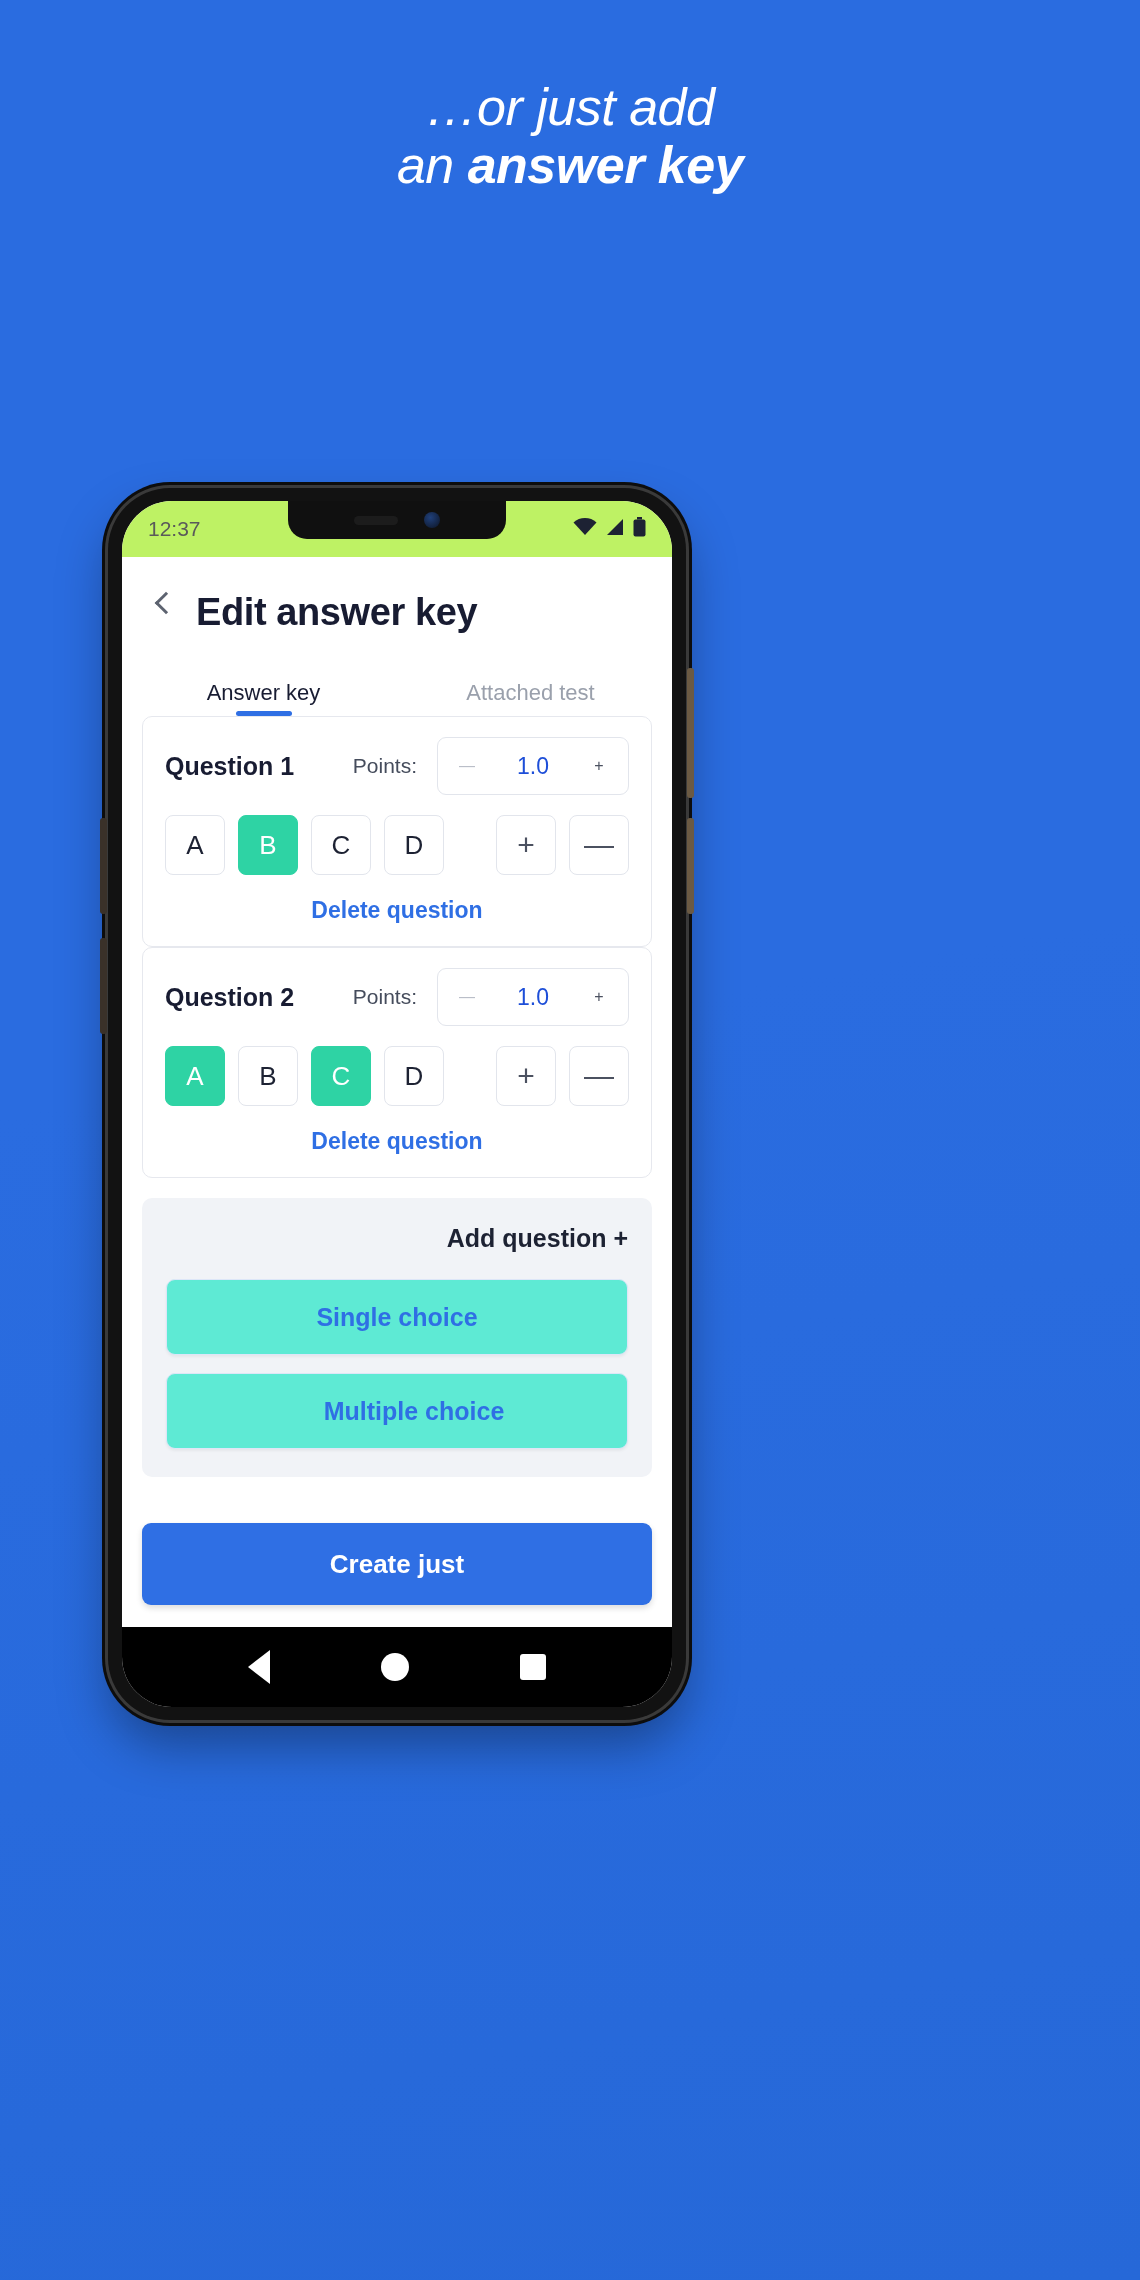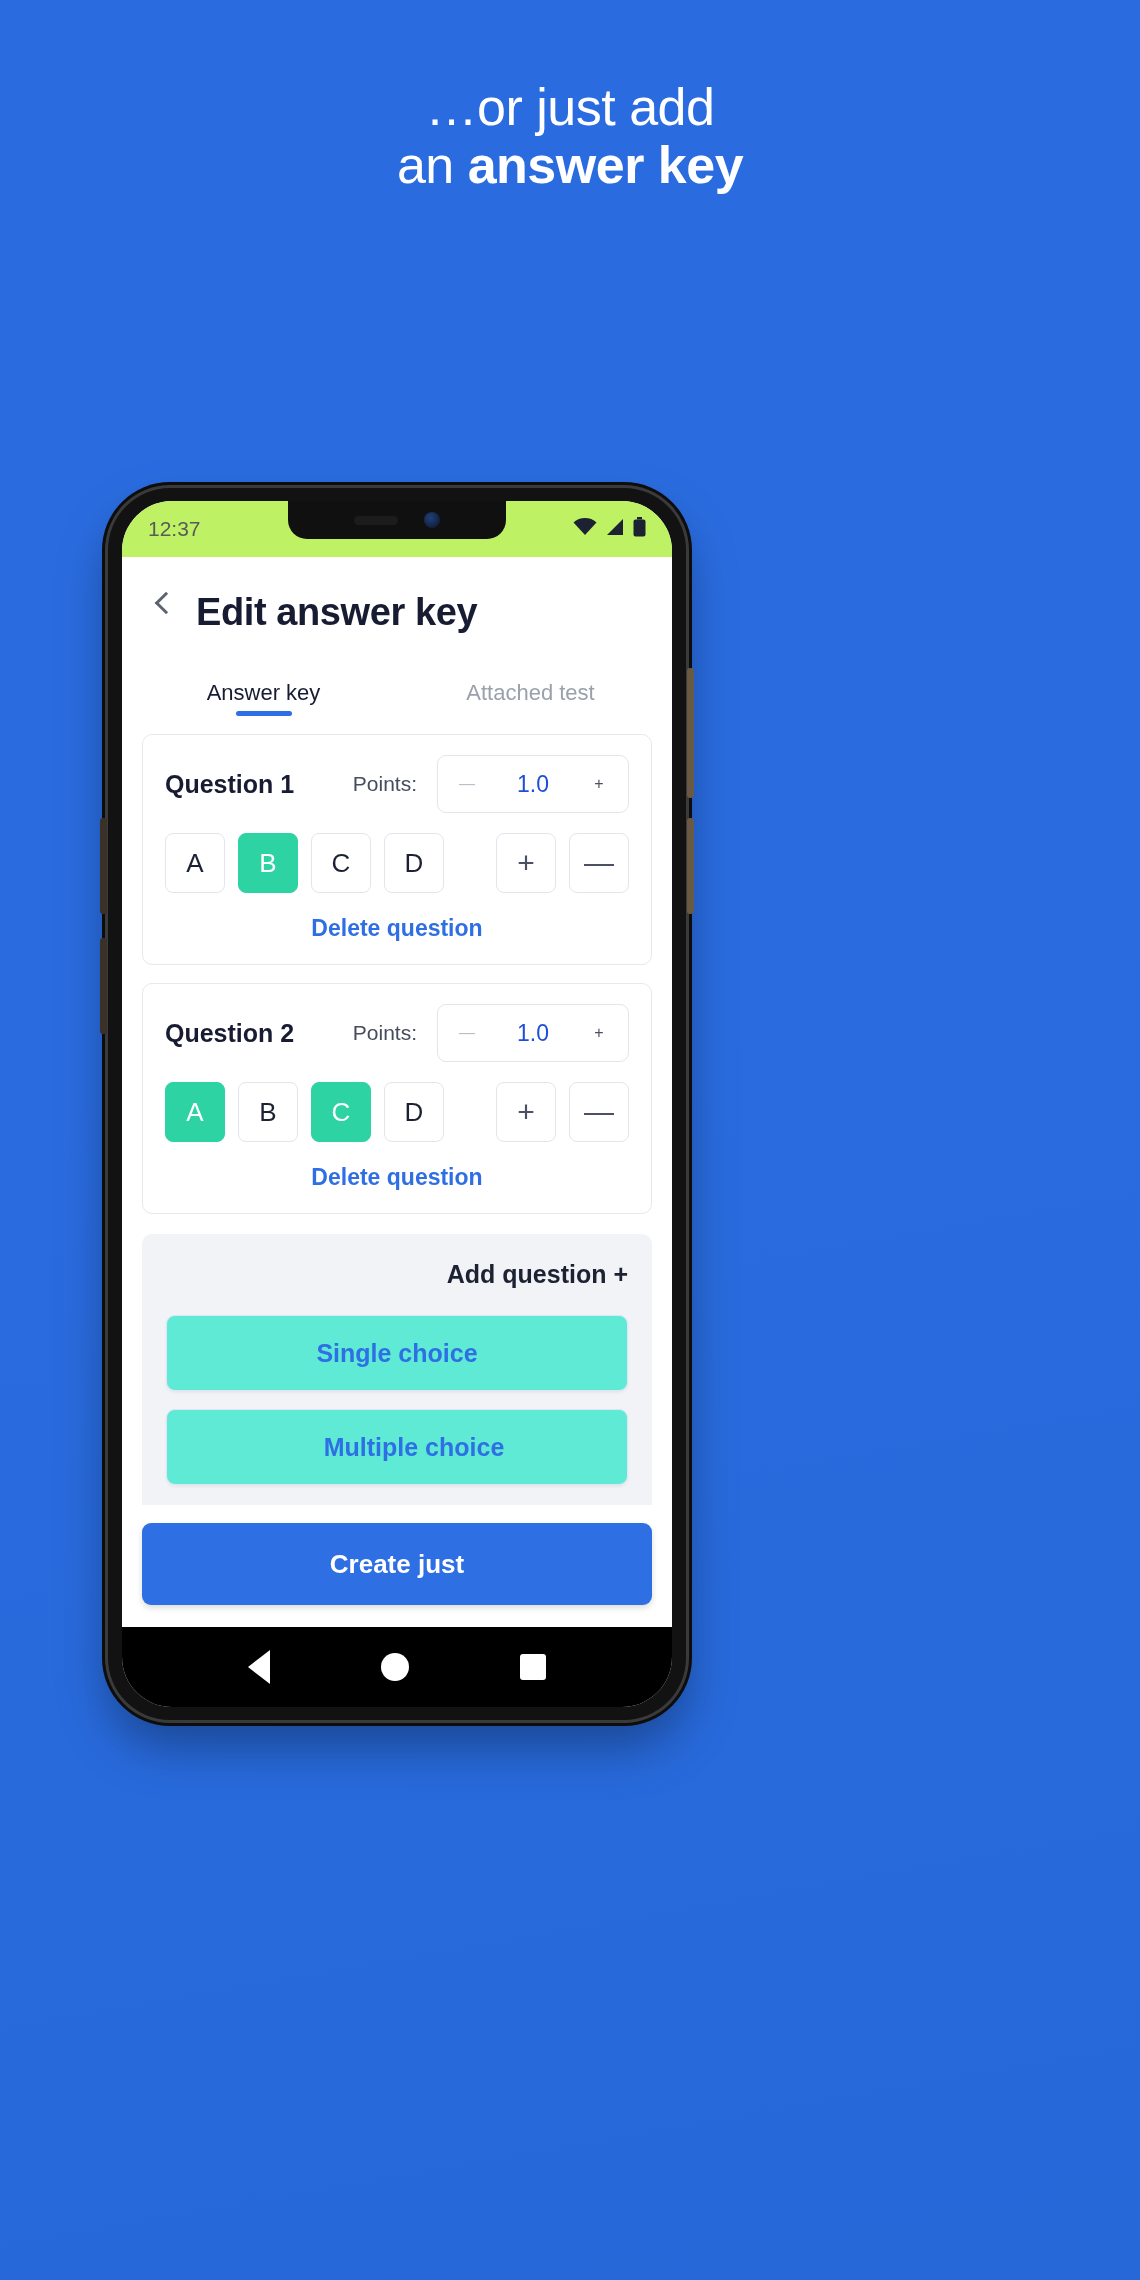--- a/index.html
+++ b/index.html
@@ -13,20 +13,21 @@
   
   .promo-bg{
     position:absolute; inset:0;
     background:linear-gradient(170deg,#2a6ce0 0%,#2a6ce0 45%,#2668d8 100%);
   }
   .headline{
     position:absolute; top:78px; left:0; width:1140px;
     text-align:center; color:#ffffff;
     font-size:52px; line-height:1.12; font-weight:400;
     letter-spacing:-0.5px;
+    font-style:italic;
   }
   .headline .l2{ display:block; }
   .headline b{ font-weight:700; }
 
   
   .phone{
     position:absolute; left:108px; top:488px;
     width:578px; height:1232px;
     border-radius:62px;
     background:#121212;
@@ -91,21 +92,21 @@
   .tab.active .tab-underline{
     position:absolute; bottom:0; left:50%; transform:translateX(-50%);
     width:56px; height:5px; border-radius:3px; background:#2f6fe4;
   }
 
   
   .content{ flex:1 1 auto; padding:0 20px; overflow:hidden; }
 
   .qcard{
     background:#fff; border:1px solid #e6e8ee; border-radius:10px;
-    margin-top:18px; padding:20px 22px 14px 22px;
+    padding:20px 22px 14px 22px;
   }
   .qrow{ display:flex; align-items:center; justify-content:space-between; }
   .qtitle{ font-size:25px; font-weight:700; color:#181c32; }
   .points-wrap{ display:flex; align-items:center; gap:20px; }
   .points-label{ font-size:21px; color:#454c5c; }
   .stepper{
     display:flex; align-items:center; border:1px solid #e2e5ec;
     border-radius:9px; height:58px; padding:0 6px; min-width:192px;
     justify-content:space-between;
   }

